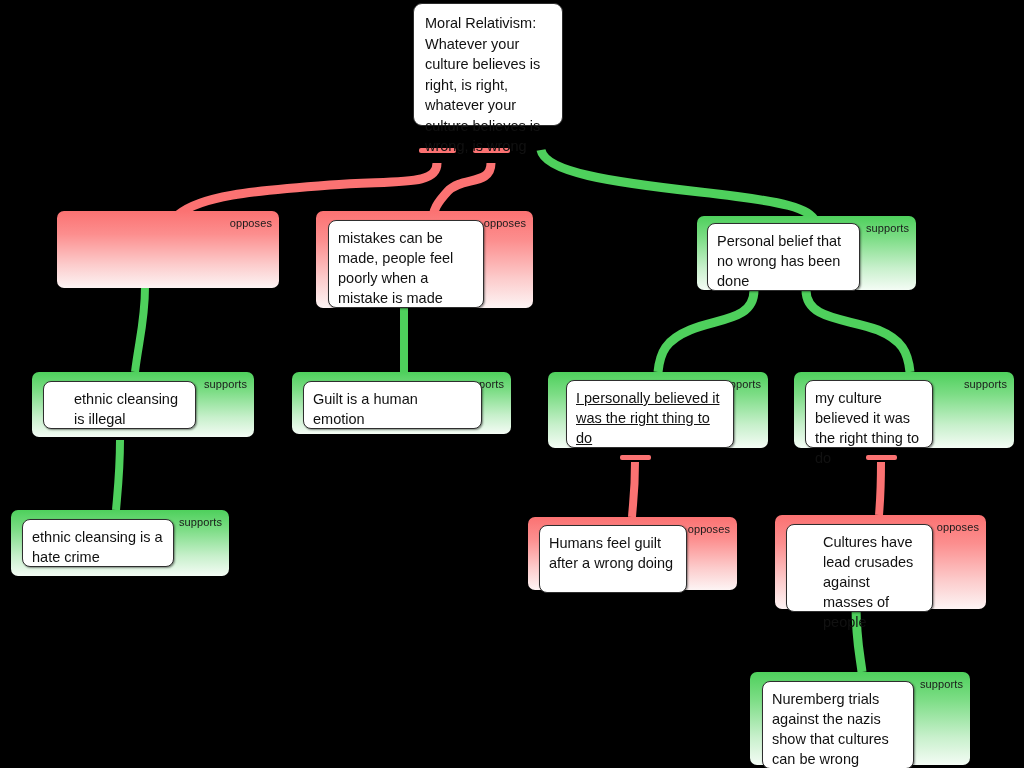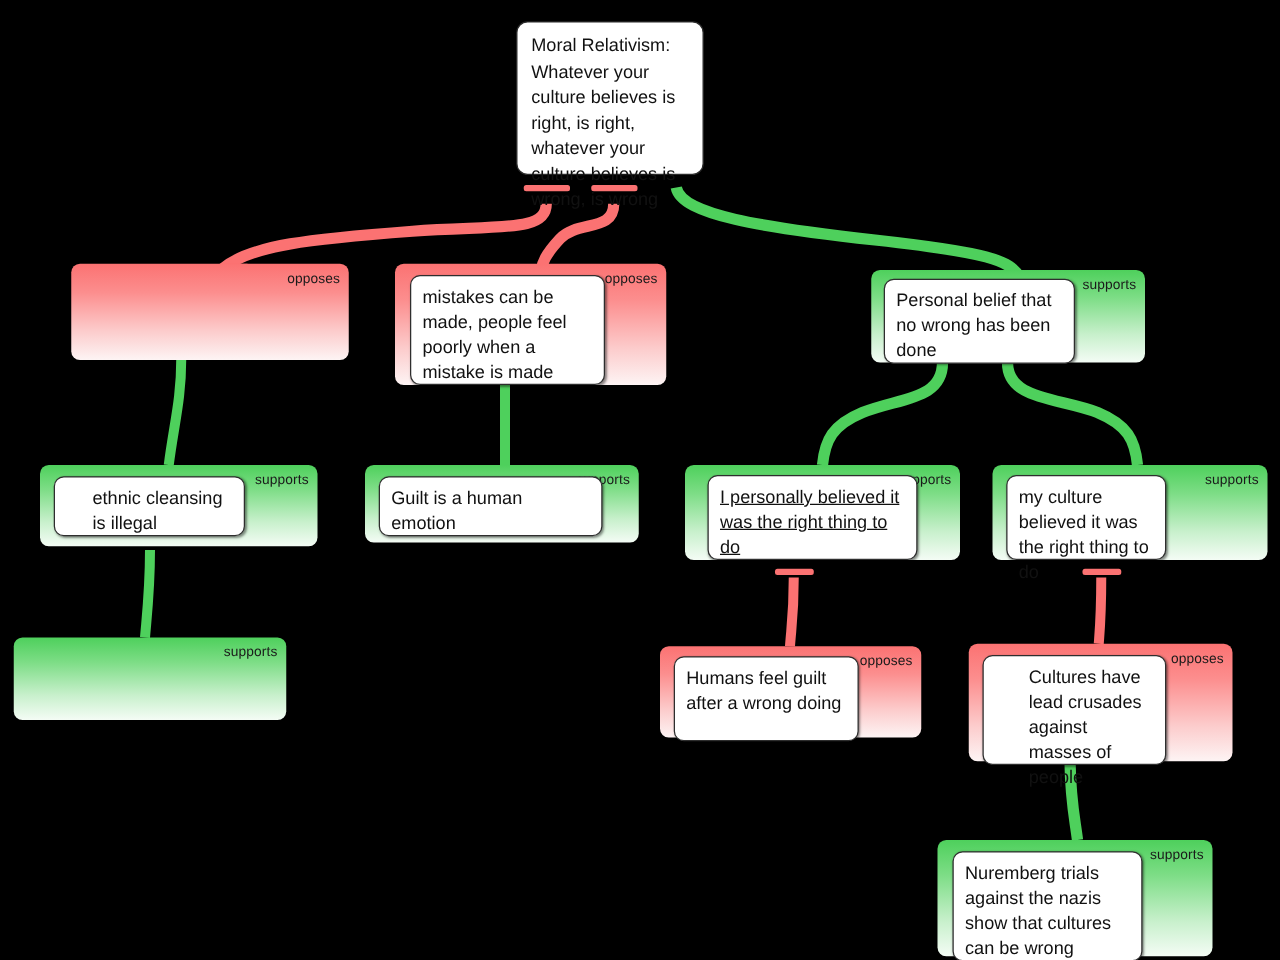--- a/index.html
+++ b/index.html
@@ -98,21 +98,21 @@
 
     <path fill="none" stroke="#fb7272" stroke-width="8" d="M 635,462 C 635,492 633,502 632,517"></path>
     <rect x="620" y="455" width="31" height="5" rx="2" fill="#fb7272"></rect>
 
     <path fill="none" stroke="#fb7272" stroke-width="8" d="M 881,462 C 881,492 880,502 879,515"></path>
     <rect x="866" y="455" width="31" height="5" rx="2" fill="#fb7272"></rect>
 
     <path fill="none" stroke="#4ed05c" stroke-width="9" d="M 856,605 C 856,640 860,655 862,672"></path>
   </svg>
 
-  <div class="node root" style="left:413px; top:17px; width:150px; height:123px;">
+  <div class="node root" style="left:413px; top:3px; width:150px; height:123px;">
     <div class="roottext">Moral Relativism: Whatever your culture believes is right, is right, whatever your culture believes is wrong, is wrong</div>
   </div>
 
   <div class="node opposes" style="left:57px; top:211px; width:222px; height:77px;">
     <span class="relation">opposes</span>
   </div>
 
   <div class="node opposes" style="left:316px; top:211px; width:217px; height:97px;">
     <span class="relation">opposes</span>
     <div class="textbox" style="left:12px; top:9px; width:156px; height:88px;">mistakes can be made, people feel poorly when a mistake is made</div>
@@ -138,20 +138,21 @@
     <div class="textbox" style="left:18px; top:8px; width:168px; height:68px;text-decoration:underline;">I personally believed it was the right thing to do</div>
   </div>
 
   <div class="node supports" style="left:794px; top:372px; width:220px; height:76px;">
     <span class="relation">supports</span>
     <div class="textbox" style="left:11px; top:8px; width:128px; height:68px;">my culture believed it was the right thing to do</div>
   </div>
 
   <div class="node supports" style="left:11px; top:510px; width:218px; height:66px;">
     <span class="relation">supports</span>
+    <div class="textbox" style="left:11px; top:9px; width:152px; height:48px;">ethnic cleansing is a hate crime</div>
   </div>
 
   <div class="node opposes" style="left:528px; top:517px; width:209px; height:73px;">
     <span class="relation">opposes</span>
     <div class="textbox" style="left:11px; top:8px; width:148px; height:68px;">Humans feel guilt after a wrong doing</div>
   </div>
 
   <div class="node opposes" style="left:775px; top:515px; width:211px; height:94px;">
     <span class="relation">opposes</span>
     <div class="textbox" style="left:11px; top:9px; width:147px; height:88px;padding-left:36px;">Cultures have lead crusades against masses of people</div>

